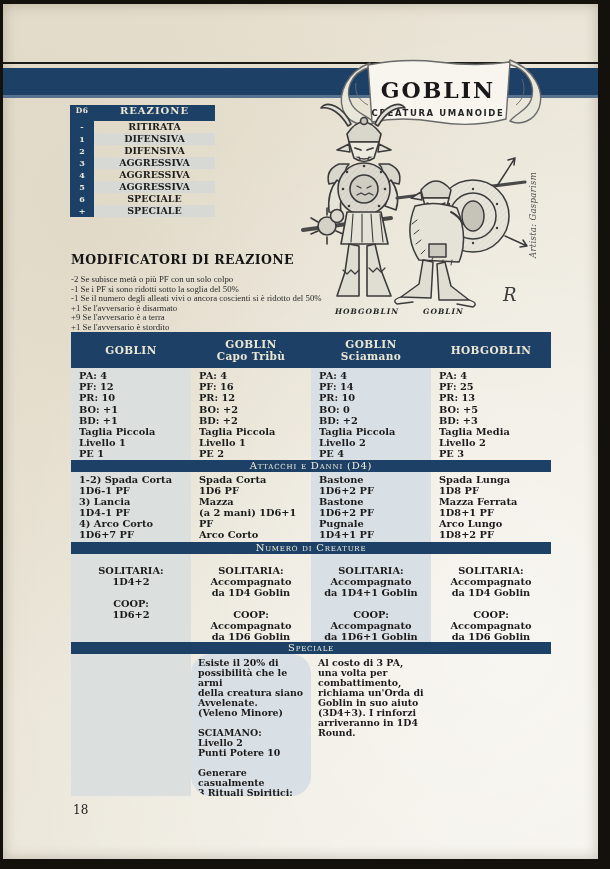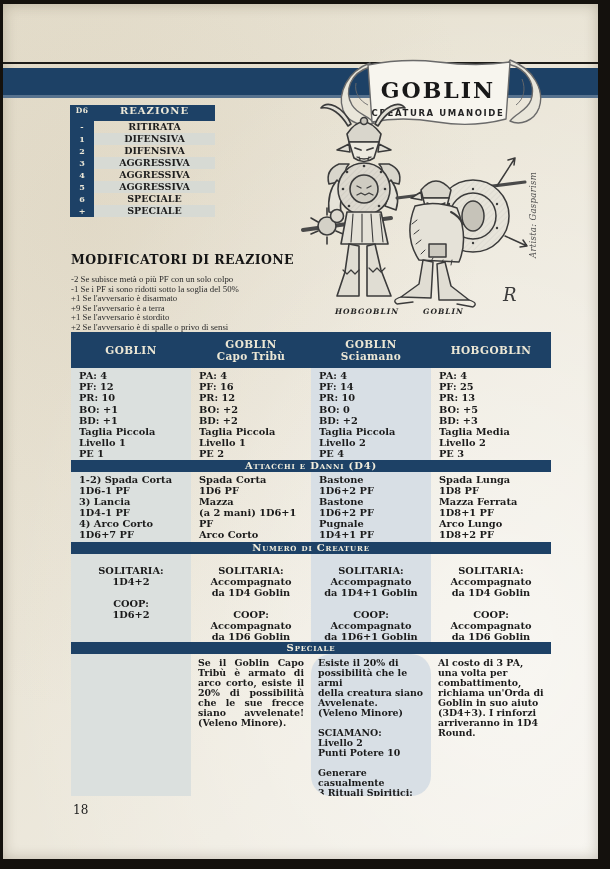--- a/index.html
+++ b/index.html
@@ -44,21 +44,21 @@
   .stat-table{position:absolute;left:68px;top:328px;width:480px;display:grid;
               grid-template-columns:repeat(4,120px);
               grid-template-rows:36px 92px 12px 70px 12px 88px 12px 142px;}
   .cell{overflow:hidden;color:#1b1b1b;}
   .c0,.c2{background:#dbe0de;}
   .c2{background:#d8dfe5;}
   .th{background:#1d4166 !important;color:#ece7d5;display:flex;align-items:center;
       justify-content:center;text-align:center;font-weight:bold;font-size:10.5px;
       line-height:12px;white-space:pre-line;letter-spacing:0.4px;}
   .bar{grid-column:1 / -1;background:#1d4166;color:#f2eedd;text-align:center;
-       font-variant:small-caps;font-weight:bold;font-size:10px;line-height:12px;
+       font-variant:small-caps;font-weight:normal;font-size:10px;line-height:12px;
        letter-spacing:0.8px;}
   .stats,.atk{white-space:pre-line;font-weight:bold;font-size:9.8px;line-height:11.2px;
               padding:2px 4px 0 8px;}
   .atk{line-height:11px;}
   .num{white-space:pre-line;font-weight:bold;font-size:9.8px;line-height:11px;
        text-align:center;padding-top:11px;}
   .spec{font-weight:bold;font-size:9.4px;line-height:10px;padding:4px 7px 0 7px;}
   .spec.pre{white-space:pre-line;border-radius:20px;}
   .spec.just{text-align:justify;}
   .page-num{position:absolute;left:70px;top:799px;width:480px;text-align:left;
@@ -120,20 +120,21 @@
         <div class="d6-num">+</div>
         <div class="d6-lab">SPECIALE</div>
       </div>
   </div>
 
   <div class="mods">
     <div class="mods-title">MODIFICATORI DI REAZIONE</div>
     <div class="mods-list">
       <div class="mod-line">-2 Se subisce metà o più PF con un solo colpo</div>
       <div class="mod-line">-1 Se i PF si sono ridotti sotto la soglia del 50%</div>
+      <div class="mod-line">-1 Se il numero degli alleati vivi o ancora coscienti si è ridotto del 50%</div>
       <div class="mod-line">+1 Se l'avversario è disarmato</div>
       <div class="mod-line">+9 Se l'avversario è a terra</div>
       <div class="mod-line">+1 Se l'avversario è stordito</div>
       <div class="mod-line">+2 Se l'avversario è di spalle o privo di sensi</div>
     </div>
   </div>
 
   <svg class="illo" viewBox="0 0 228 215">
     <defs>
       <pattern id="hatch" width="4" height="4" patternUnits="userSpaceOnUse" patternTransform="rotate(45)">
@@ -305,21 +306,20 @@
 Accompagnato
 da 1D4 Goblin
 
 COOP:
 Accompagnato
 da 1D6 Goblin</div>
 
     <div class="bar">Speciale</div>
 
     <div class="cell spec c0"></div>
-    <div class="cell spec just">Se il Goblin Capo Tribù è armato di arco corto, esiste il 20% di possibilità che le sue frecce siano avvelenate! (Veleno Minore).</div>
     <div class="cell spec pre c2">Esiste il 20% di
 possibilità che le armi
 della creatura siano
 Avvelenate.
 (Veleno Minore)
 
 SCIAMANO:
 Livello 2
 Punti Potere 10
 

